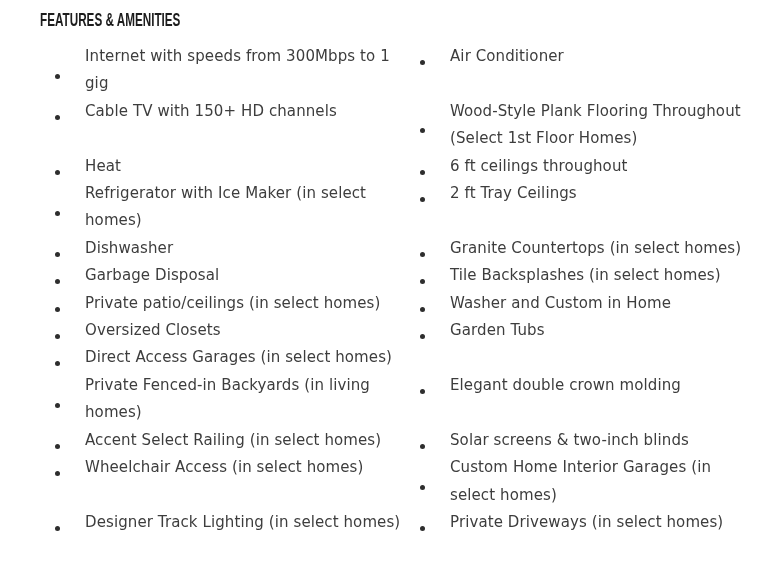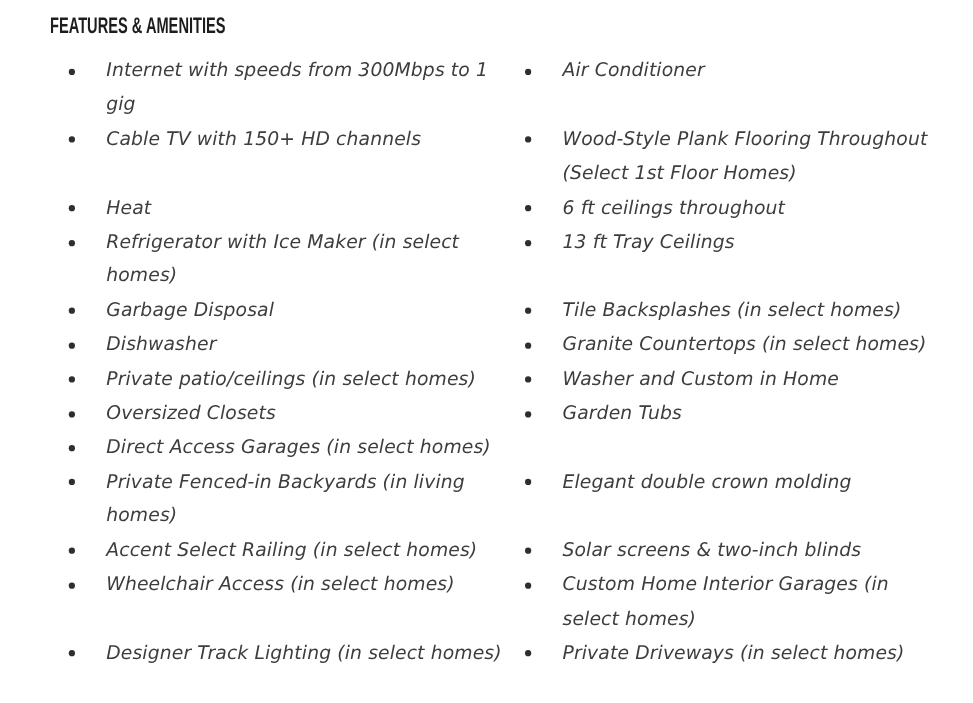--- a/index.html
+++ b/index.html
@@ -34,23 +34,22 @@
   .amenities-grid {
     margin-top: 13px;
   }
   .row {
     display: grid;
     grid-template-columns: 365px 355px;
     align-items: start;
   }
   .cell {
     display: flex;
-    align-items: flex-start;
+    align-items: center;
     padding-left: 15px;
-    font-style: italic;
   }
   .dot {
     flex: 0 0 auto;
     width: 5px;
     height: 5px;
     border-radius: 50%;
     background: #2e2e2e;
     margin-top: 11.5px;
   }
   .txt {
@@ -101,43 +100,43 @@
         </div>
     </div>
 
     <div class="row">
       <div class="cell">
           <span class="dot"></span>
           <span class="txt">Refrigerator with Ice Maker (in select homes)</span>
         </div>
       <div class="cell">
           <span class="dot"></span>
-          <span class="txt">13 ft Tray Ceilings</span>
+          <span class="txt">2 ft Tray Ceilings</span>
+        </div>
+    </div>
+
+    <div class="row">
+      <div class="cell">
+          <span class="dot"></span>
+          <span class="txt">Dishwasher</span>
+        </div>
+      <div class="cell">
+          <span class="dot"></span>
+          <span class="txt">Granite Countertops (in select homes)</span>
         </div>
     </div>
 
     <div class="row">
       <div class="cell">
           <span class="dot"></span>
           <span class="txt">Garbage Disposal</span>
         </div>
       <div class="cell">
           <span class="dot"></span>
           <span class="txt">Tile Backsplashes (in select homes)</span>
-        </div>
-    </div>
-
-    <div class="row">
-      <div class="cell">
-          <span class="dot"></span>
-          <span class="txt">Dishwasher</span>
-        </div>
-      <div class="cell">
-          <span class="dot"></span>
-          <span class="txt">Granite Countertops (in select homes)</span>
         </div>
     </div>
 
     <div class="row">
       <div class="cell">
           <span class="dot"></span>
           <span class="txt">Private patio/ceilings (in select homes)</span>
         </div>
       <div class="cell">
           <span class="dot"></span>

